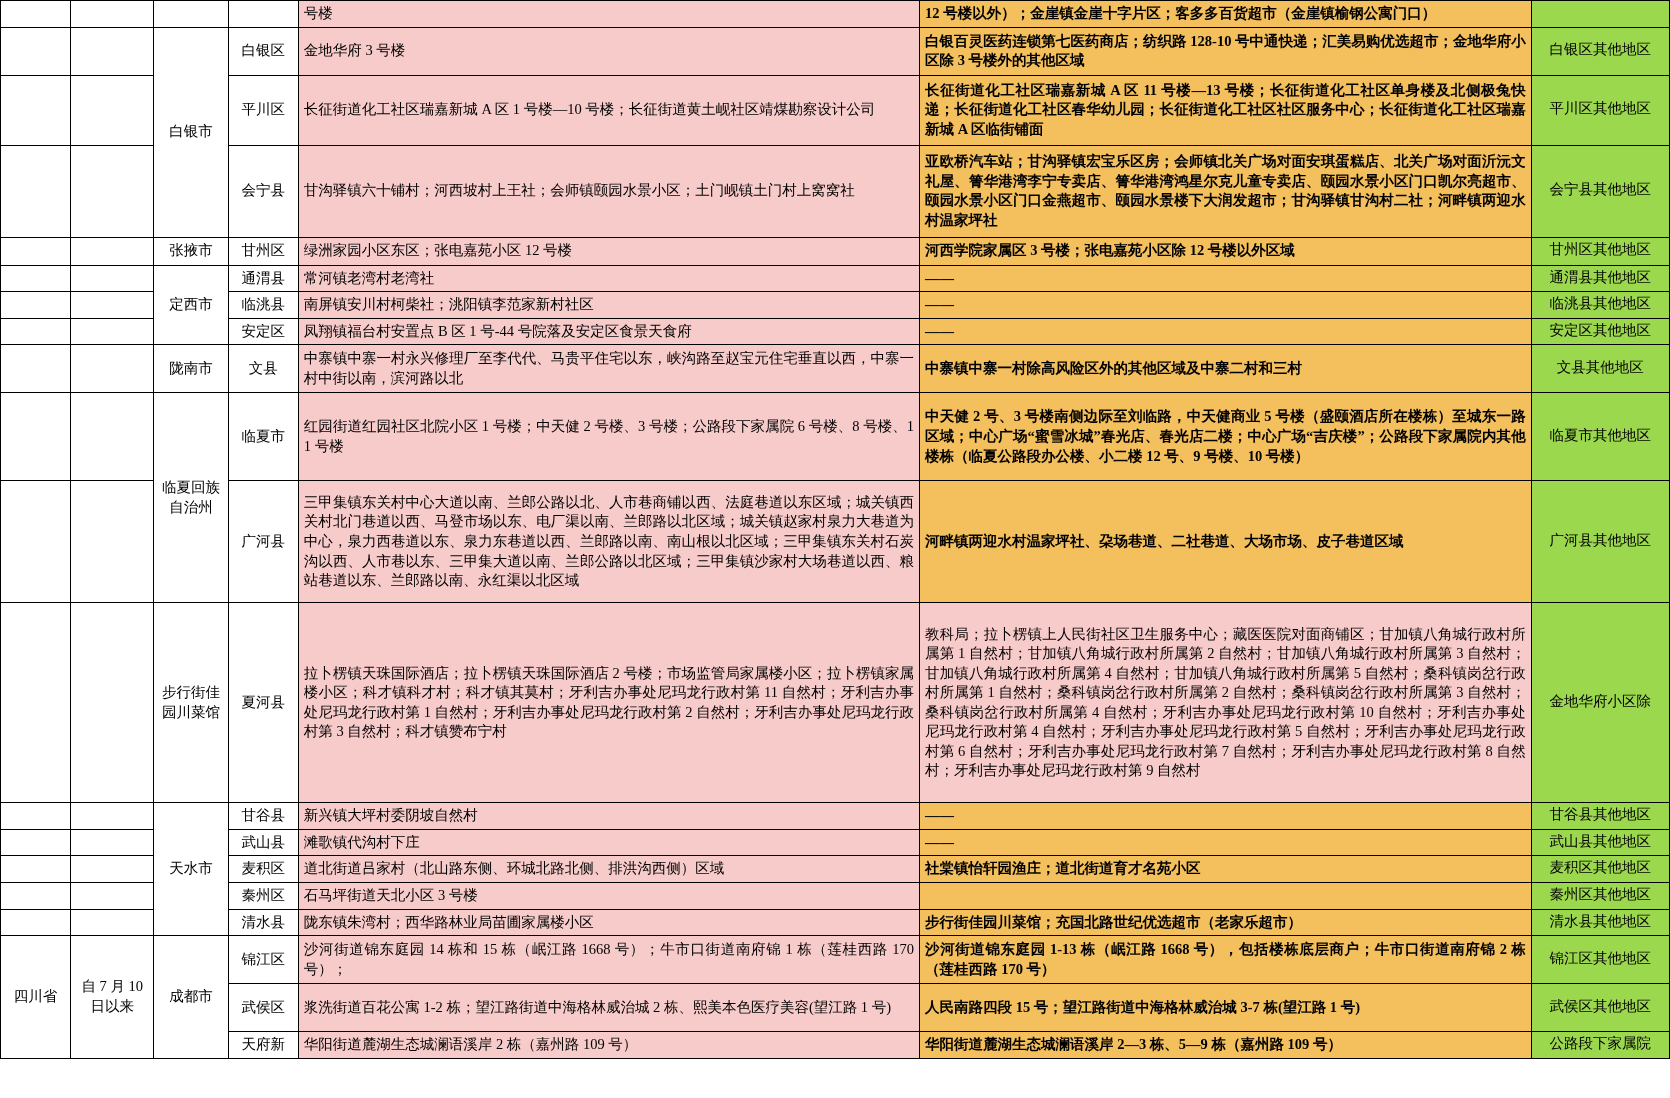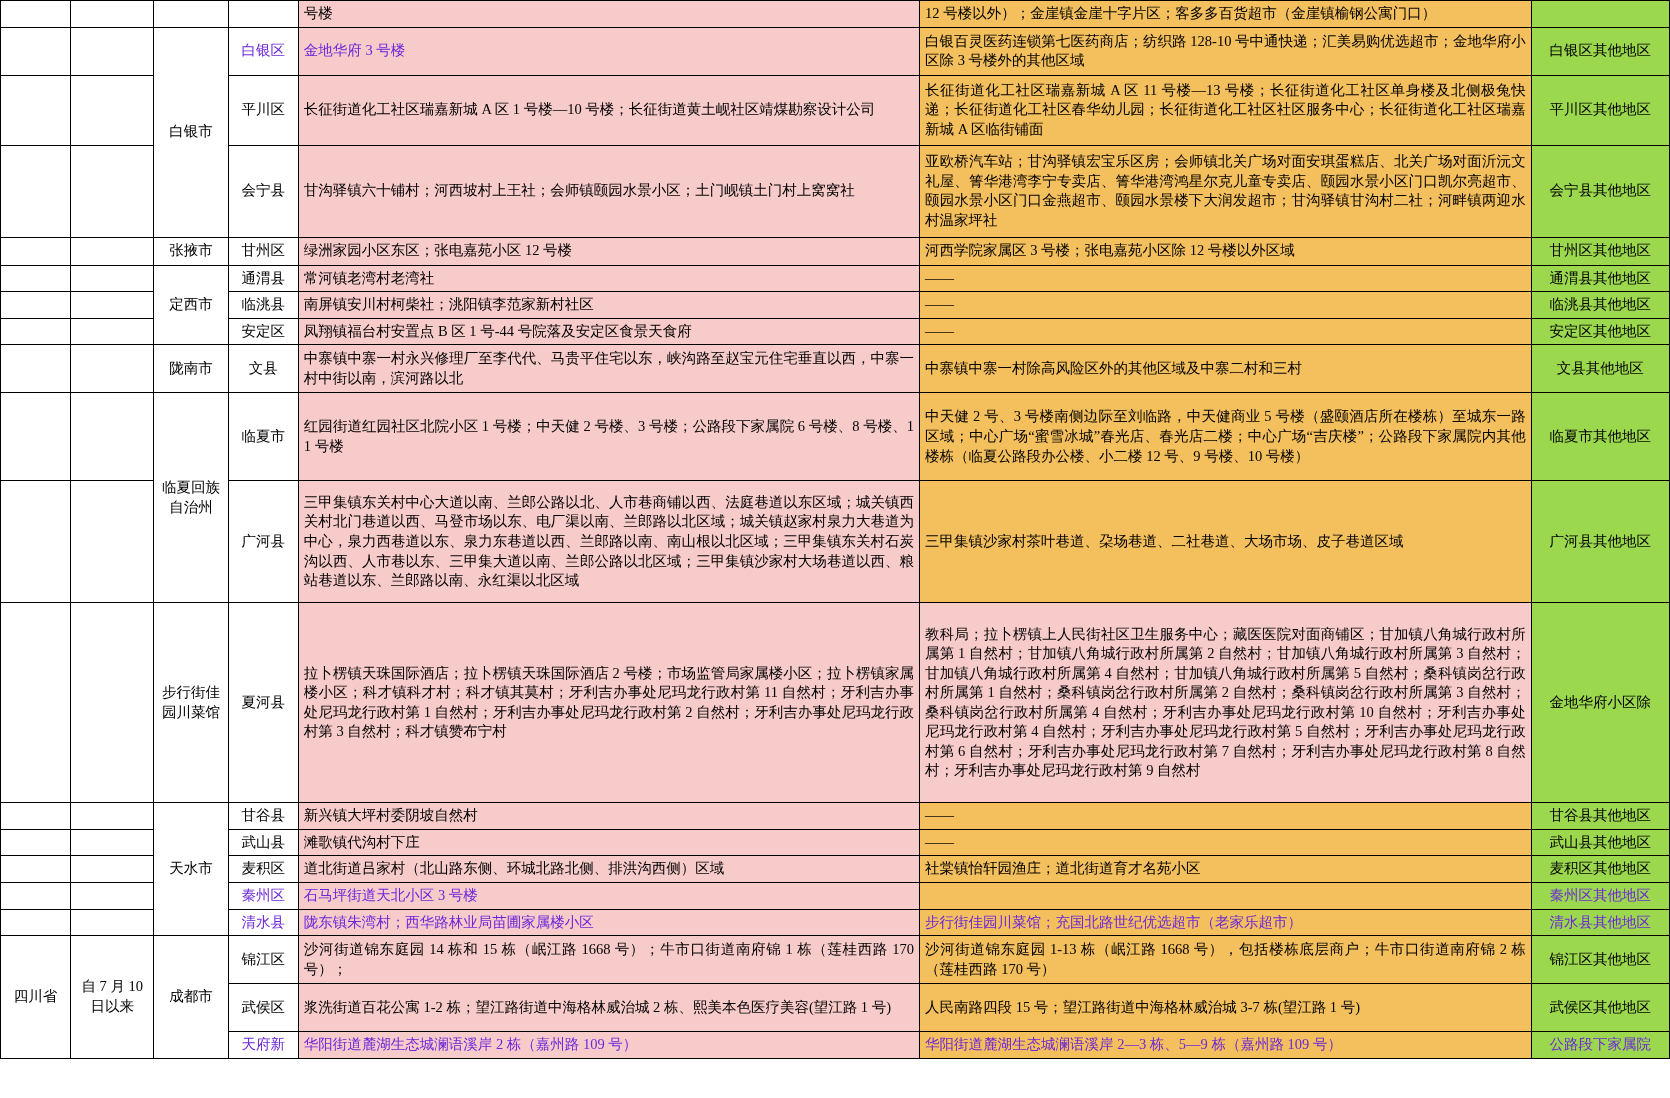--- a/index.html
+++ b/index.html
@@ -32,27 +32,27 @@
   
   col.c-prov { width: 66px; }
   col.c-since { width: 78px; }
   col.c-city { width: 70px; }
   col.c-county { width: 66px; }
   col.c-high { width: 584px; }
   col.c-mid { width: 575px; }
   col.c-low { width: 130px; }
 
   .pink { background: #f8cbcb; }
-  .orange { background: #f4bf5d; }
-  .green { background: #9cd84e; }
+  .orange { background: #f4bf5d; font-weight: bold; }
+  .green { background: #9cd84e; font-family: Liberation Mono, monospace; }
   .white { background: #ffffff; }
 
   .ctr { text-align: center; }
   .just { text-align: justify; text-align-last: left; }
-  .red { color: #6d28d9; }
+  .red { color: #000000; }
 </style>
 </head>
 <body>
 
 <div id="sheet">
 <table>
   <colgroup>
     <col class="c-prov">
         <col class="c-since">
         <col class="c-city">
@@ -157,21 +157,21 @@
     <td class="pink just">红园街道红园社区北院小区 1 号楼；中天健 2 号楼、3 号楼；公路段下家属院 6 号楼、8 号楼、11 号楼</td>
     <td class="orange just">中天健 2 号、3 号楼南侧边际至刘临路，中天健商业 5 号楼（盛颐酒店所在楼栋）至城东一路区域；中心广场“蜜雪冰城”春光店、春光店二楼；中心广场“吉庆楼”；公路段下家属院内其他楼栋（临夏公路段办公楼、小二楼 12 号、9 号楼、10 号楼）</td>
     <td class="green ctr">临夏市其他地区</td>
   </tr>
 
   <tr style="height:122px">
     <td class="white"></td>
     <td class="white"></td>
     <td class="white ctr">广河县</td>
     <td class="pink just">三甲集镇东关村中心大道以南、兰郎公路以北、人市巷商铺以西、法庭巷道以东区域；城关镇西关村北门巷道以西、马登市场以东、电厂渠以南、兰郎路以北区域；城关镇赵家村泉力大巷道为中心，泉力西巷道以东、泉力东巷道以西、兰郎路以南、南山根以北区域；三甲集镇东关村石炭沟以西、人市巷以东、三甲集大道以南、兰郎公路以北区域；三甲集镇沙家村大场巷道以西、粮站巷道以东、兰郎路以南、永红渠以北区域</td>
-    <td class="orange just">三甲集镇沙家村茶叶巷道、朶场巷道、二社巷道、大场市场、皮子巷道区域</td>
+    <td class="orange just">河畔镇两迎水村温家坪社、朶场巷道、二社巷道、大场市场、皮子巷道区域</td>
     <td class="green ctr">广河县其他地区</td>
   </tr>
 
   <tr style="height:200px">
     <td class="white"></td>
     <td class="white"></td>
     <td class="white ctr">步行街佳园川菜馆</td>
     <td class="white ctr">夏河县</td>
     <td class="pink just">拉卜楞镇天珠国际酒店；拉卜楞镇天珠国际酒店 2 号楼；市场监管局家属楼小区；拉卜楞镇家属楼小区；科才镇科才村；科才镇其莫村；牙利吉办事处尼玛龙行政村第 11 自然村；牙利吉办事处尼玛龙行政村第 1 自然村；牙利吉办事处尼玛龙行政村第 2 自然村；牙利吉办事处尼玛龙行政村第 3 自然村；科才镇赞布宁村</td>
     <td class="pink just">教科局；拉卜楞镇上人民街社区卫生服务中心；藏医医院对面商铺区；甘加镇八角城行政村所属第 1 自然村；甘加镇八角城行政村所属第 2 自然村；甘加镇八角城行政村所属第 3 自然村；甘加镇八角城行政村所属第 4 自然村；甘加镇八角城行政村所属第 5 自然村；桑科镇岗岔行政村所属第 1 自然村；桑科镇岗岔行政村所属第 2 自然村；桑科镇岗岔行政村所属第 3 自然村；桑科镇岗岔行政村所属第 4 自然村；牙利吉办事处尼玛龙行政村第 10 自然村；牙利吉办事处尼玛龙行政村第 4 自然村；牙利吉办事处尼玛龙行政村第 5 自然村；牙利吉办事处尼玛龙行政村第 6 自然村；牙利吉办事处尼玛龙行政村第 7 自然村；牙利吉办事处尼玛龙行政村第 8 自然村；牙利吉办事处尼玛龙行政村第 9 自然村</td>

